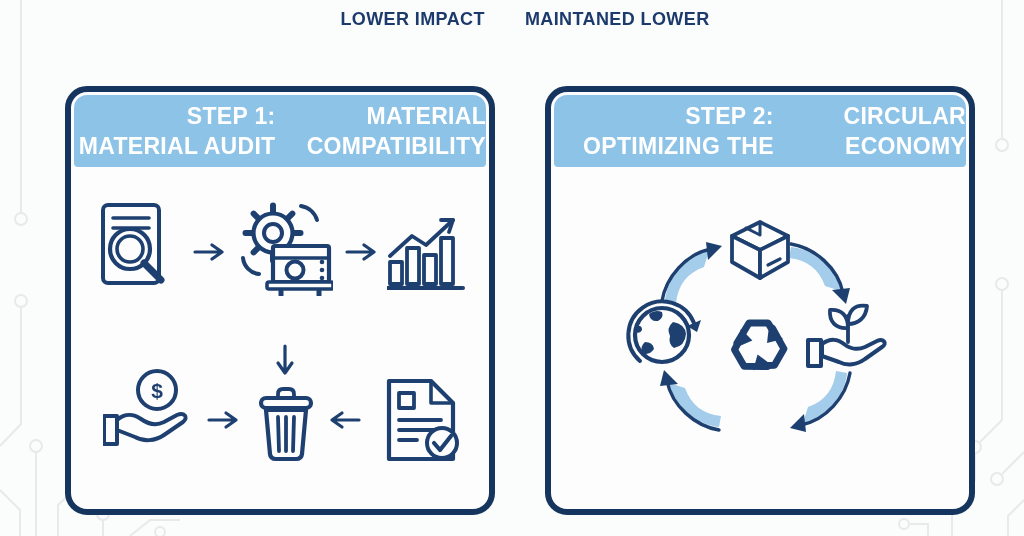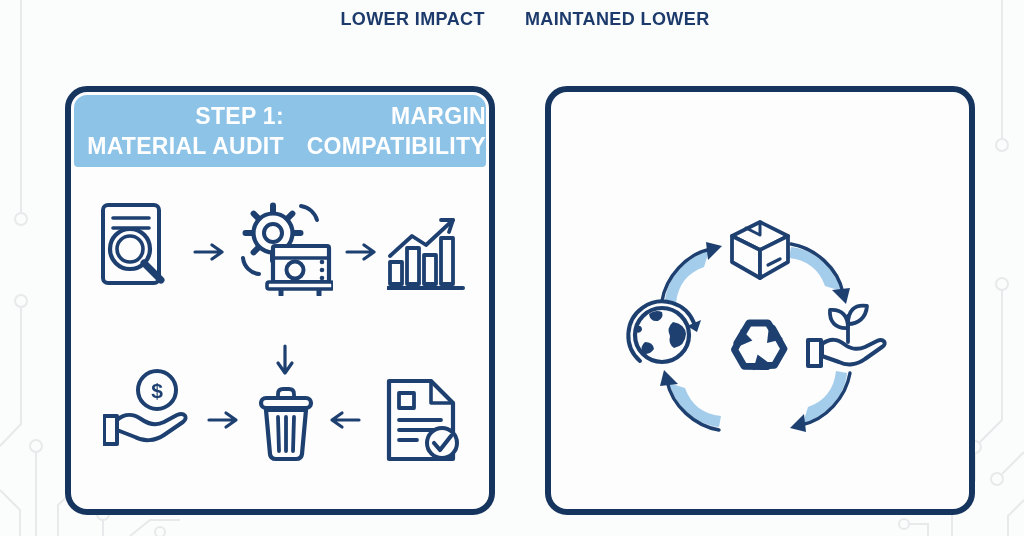--- a/index.html
+++ b/index.html
@@ -87,21 +87,21 @@
 </svg>
 
 <div class="topbar">
   <span>LOWER IMPACT</span>
   <span>MAINTANED LOWER</span>
 </div>
 
 <section class="panel panel-left">
   <header class="band">
     <div>STEP 1: MATERIAL AUDIT</div>
-    <div>MARGIN COMPATIBILITY</div>
+    <div>MATERIAL COMPATIBILITY</div>
   </header>
 
   <svg class="icon" style="left:28px;top:110px" width="70" height="88" viewBox="0 0 70 88">
     <rect class="sh" stroke-width="4" x="4" y="3" width="56" height="78" rx="5"></rect>
     <path class="ln" stroke-width="3.6" d="M14 16 H50 M14 26 H50"></path>
     <circle class="sh" stroke-width="4.2" cx="31" cy="47" r="20"></circle>
     <circle class="ln" stroke-width="3.6" cx="31" cy="47" r="13"></circle>
     <path class="ln" stroke-width="7" d="M45 61 L62 78"></path>
   </svg>
 
@@ -169,20 +169,24 @@
     <path class="sh" stroke-width="4.2" d="M6 3 H48 L70 25 V81 H6 Z"></path>
     <path class="ln" stroke-width="3.6" d="M48 3 V25 H70"></path>
     <rect class="ln" stroke-width="3.8" x="16" y="15" width="15" height="15"></rect>
     <path class="ln" stroke-width="3.8" d="M16 42 H58 M16 52 H58 M16 62 H34"></path>
     <circle class="sh" stroke-width="4" cx="59" cy="65" r="15"></circle>
     <path class="ln" stroke-width="4.2" d="M51 65 L57 72 L68 58"></path>
   </svg>
 </section>
 
 <section class="panel panel-right">
+  <header class="band">
+    <div>STEP 2: OPTIMIZING THE</div>
+    <div>CIRCULAR ECONOMY</div>
+  </header>
 
   <svg class="icon" style="left:109px;top:148px" width="64" height="68" viewBox="0 0 64 68">
     <use href="#cycArrow" transform="rotate(270 32 34)"></use>
   </svg>
   <svg class="icon" style="left:235px;top:148px" width="64" height="68" viewBox="0 0 64 68">
     <use href="#cycArrow"></use>
   </svg>
   <svg class="icon" style="left:237px;top:274px" width="64" height="68" viewBox="0 0 64 68">
     <use href="#cycArrow" transform="rotate(90 32 34)"></use>
   </svg>

